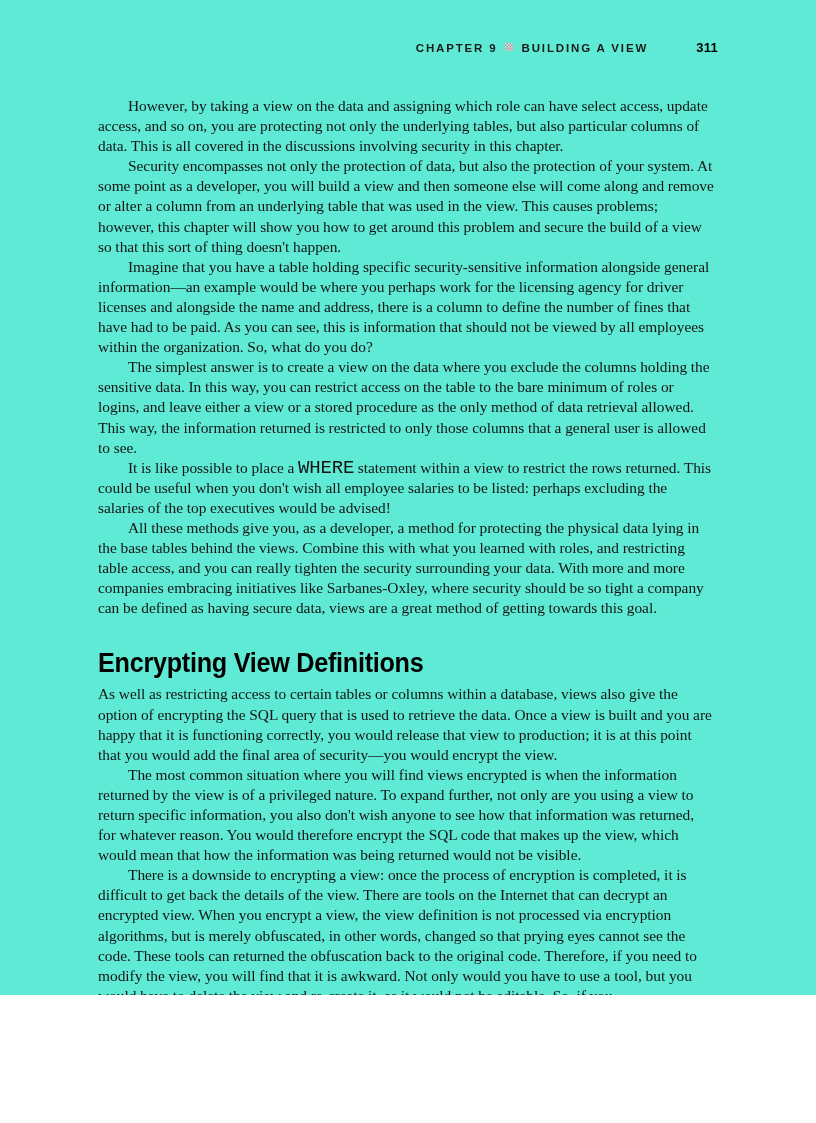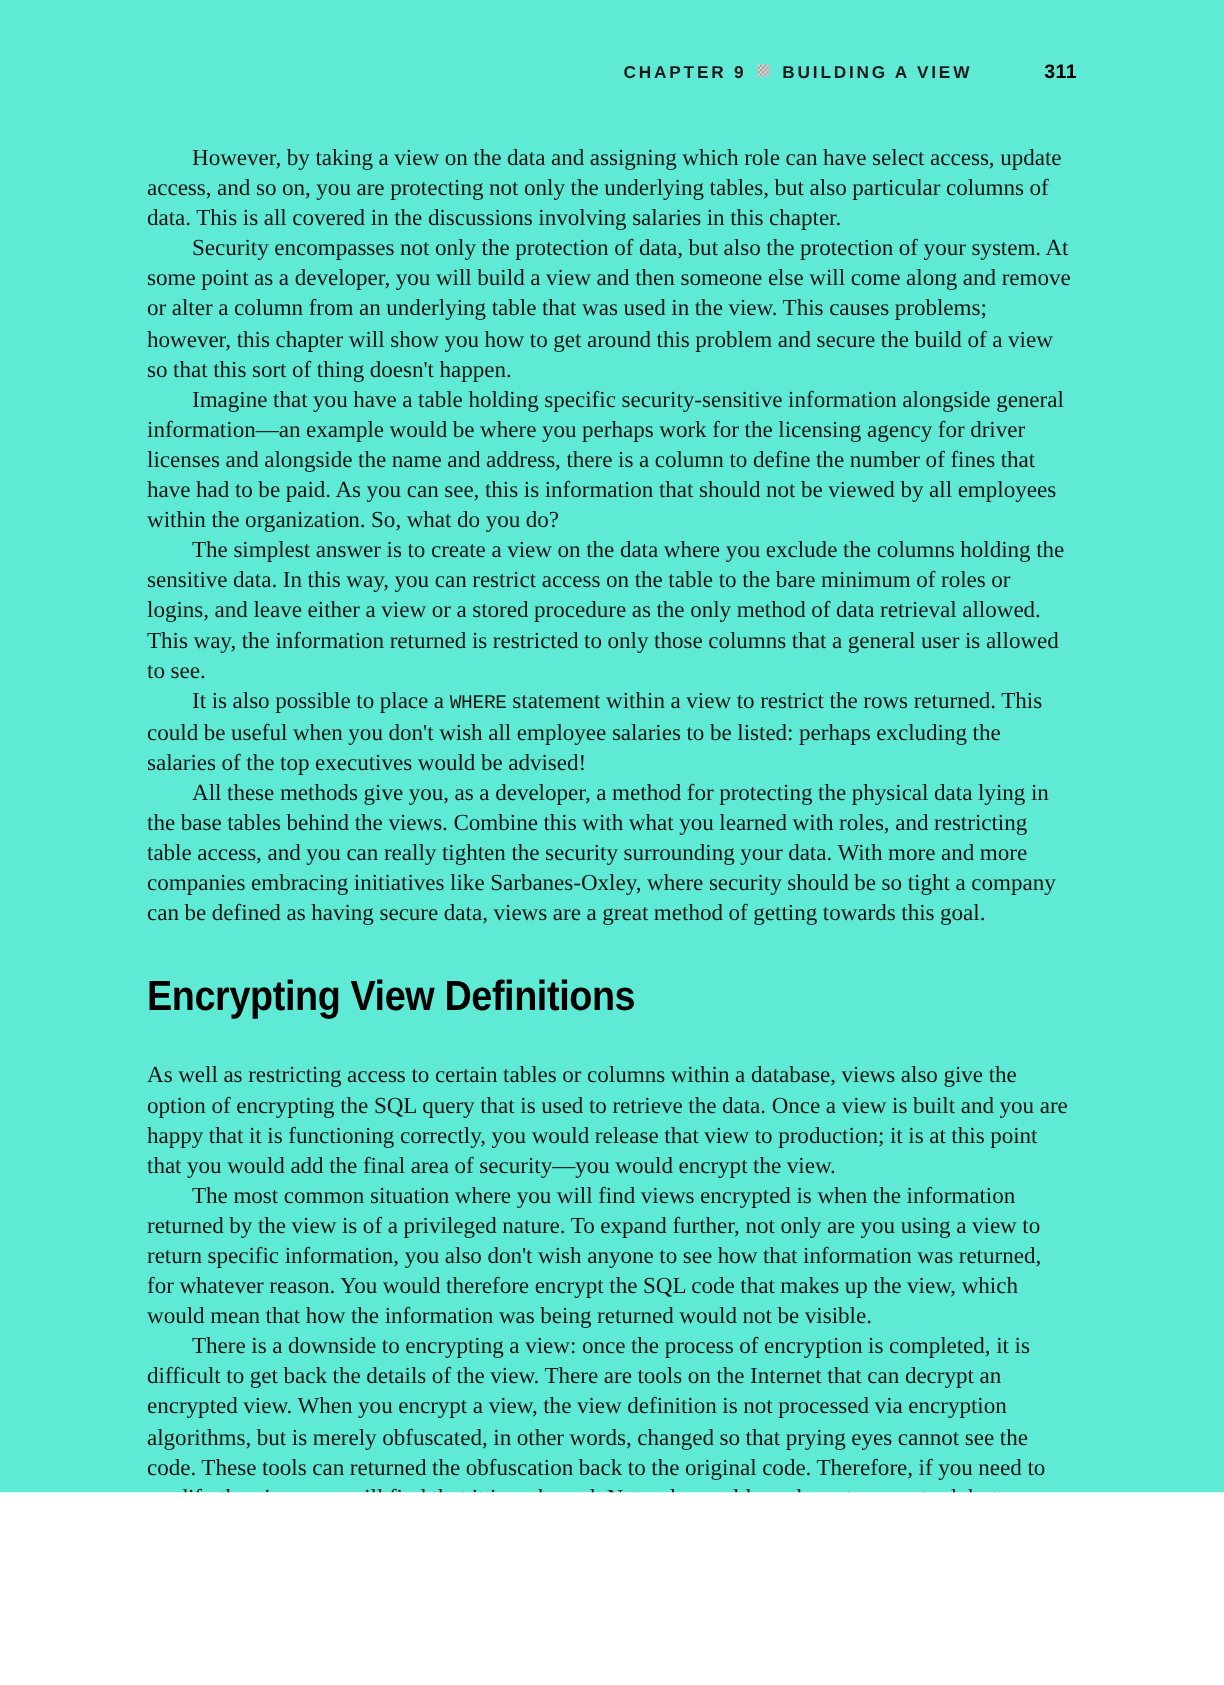--- a/index.html
+++ b/index.html
@@ -77,61 +77,61 @@
     color: #141414;
     letter-spacing: -0.02px;
     word-spacing: -0.1px;
   }
   p.body.indent {
     text-indent: 30px;
   }
 
   code.mono {
     font-family: "Liberation Mono", "DejaVu Sans Mono", monospace;
-    font-size: 13px;
+    font-size: 19px;
     letter-spacing: -0.2px;
   }
 
   
   h2.section-heading {
     margin: 0;
     font-family: "Liberation Sans Narrow", "Liberation Sans", sans-serif;
     font-weight: bold;
     font-size: 28px;
     line-height: 30px;
     letter-spacing: -0.3px;
     color: #000000;
     transform: scaleX(0.90);
     transform-origin: left center;
   }
   .heading-wrap {
     margin-top: 30px;
-    margin-bottom: 28px;
+    margin-bottom: 6px;
   }
 </style>
 </head>
 <body>
 
 <div class="page">
 
   <div class="running-head">
     <span class="rh-chapter">CHAPTER 9</span>
     <span class="rh-sep"></span>
     <span class="rh-title">BUILDING A VIEW</span>
     <span class="rh-pageno">311</span>
   </div>
 
   <div class="column">
 
-    <p class="body indent">However, by taking a view on the data and assigning which role can have select access, update access, and so on, you are protecting not only the underlying tables, but also particular columns of data. This is all covered in the discussions involving salaries in this chapter.</p>
+    <p class="body indent">However, by taking a view on the data and assigning which role can have select access, update access, and so on, you are protecting not only the underlying tables, but also particular columns of data. This is all covered in the discussions involving security in this chapter.</p>
     <p class="body indent">Security encompasses not only the protection of data, but also the protection of your system. At some point as a developer, you will build a view and then someone else will come along and remove or alter a column from an underlying table that was used in the view. This causes problems; however, this chapter will show you how to get around this problem and secure the build of a view so that this sort of thing doesn't happen.</p>
     <p class="body indent">Imagine that you have a table holding specific security-sensitive information alongside general information—an example would be where you perhaps work for the licensing agency for driver licenses and alongside the name and address, there is a column to define the number of fines that have had to be paid. As you can see, this is information that should not be viewed by all employees within the organization. So, what do you do?</p>
     <p class="body indent">The simplest answer is to create a view on the data where you exclude the columns holding the sensitive data. In this way, you can restrict access on the table to the bare minimum of roles or logins, and leave either a view or a stored procedure as the only method of data retrieval allowed. This way, the information returned is restricted to only those columns that a general user is allowed to see.</p>
 
-    <p class="body indent"><span>It is also possible to place a </span><code class="mono">WHERE</code><span> statement within a view to restrict the rows returned. This could be useful when you don't wish all employee salaries to be listed: perhaps excluding the salaries of the top executives would be advised!</span></p>
+    <p class="body indent"><span>It is like possible to place a </span><code class="mono">WHERE</code><span> statement within a view to restrict the rows returned. This could be useful when you don't wish all employee salaries to be listed: perhaps excluding the salaries of the top executives would be advised!</span></p>
 
     <p class="body indent">All these methods give you, as a developer, a method for protecting the physical data lying in the base tables behind the views. Combine this with what you learned with roles, and restricting table access, and you can really tighten the security surrounding your data. With more and more companies embracing initiatives like Sarbanes-Oxley, where security should be so tight a company can be defined as having secure data, views are a great method of getting towards this goal.</p>
 
     <div class="heading-wrap">
       <h2 class="section-heading">Encrypting View Definitions</h2>
     </div>
 
     <p class="body">As well as restricting access to certain tables or columns within a database, views also give the option of encrypting the SQL query that is used to retrieve the data. Once a view is built and you are happy that it is functioning correctly, you would release that view to production; it is at this point that you would add the final area of security—you would encrypt the view.</p>
     <p class="body indent">The most common situation where you will find views encrypted is when the information returned by the view is of a privileged nature. To expand further, not only are you using a view to return specific information, you also don't wish anyone to see how that information was returned, for whatever reason. You would therefore encrypt the SQL code that makes up the view, which would mean that how the information was being returned would not be visible.</p>
     <p class="body indent">There is a downside to encrypting a view: once the process of encryption is completed, it is difficult to get back the details of the view. There are tools on the Internet that can decrypt an encrypted view. When you encrypt a view, the view definition is not processed via encryption algorithms, but is merely obfuscated, in other words, changed so that prying eyes cannot see the code. These tools can returned the obfuscation back to the original code. Therefore, if you need to modify the view, you will find that it is awkward. Not only would you have to use a tool, but you would have to delete the view and re-create it, as it would not be editable. So, if you</p>

